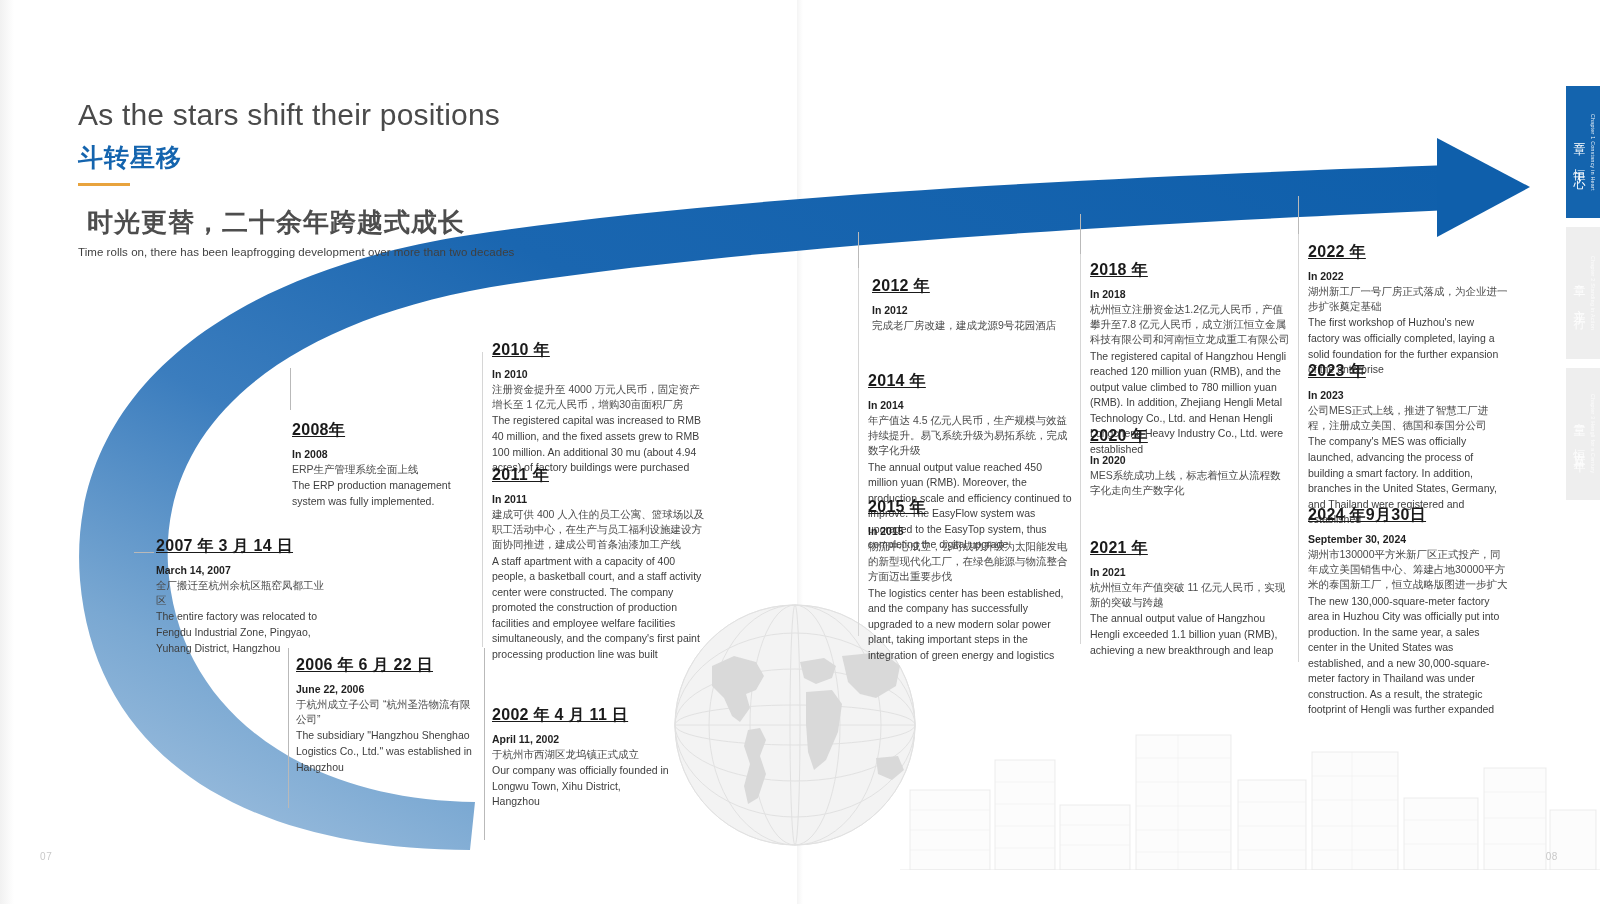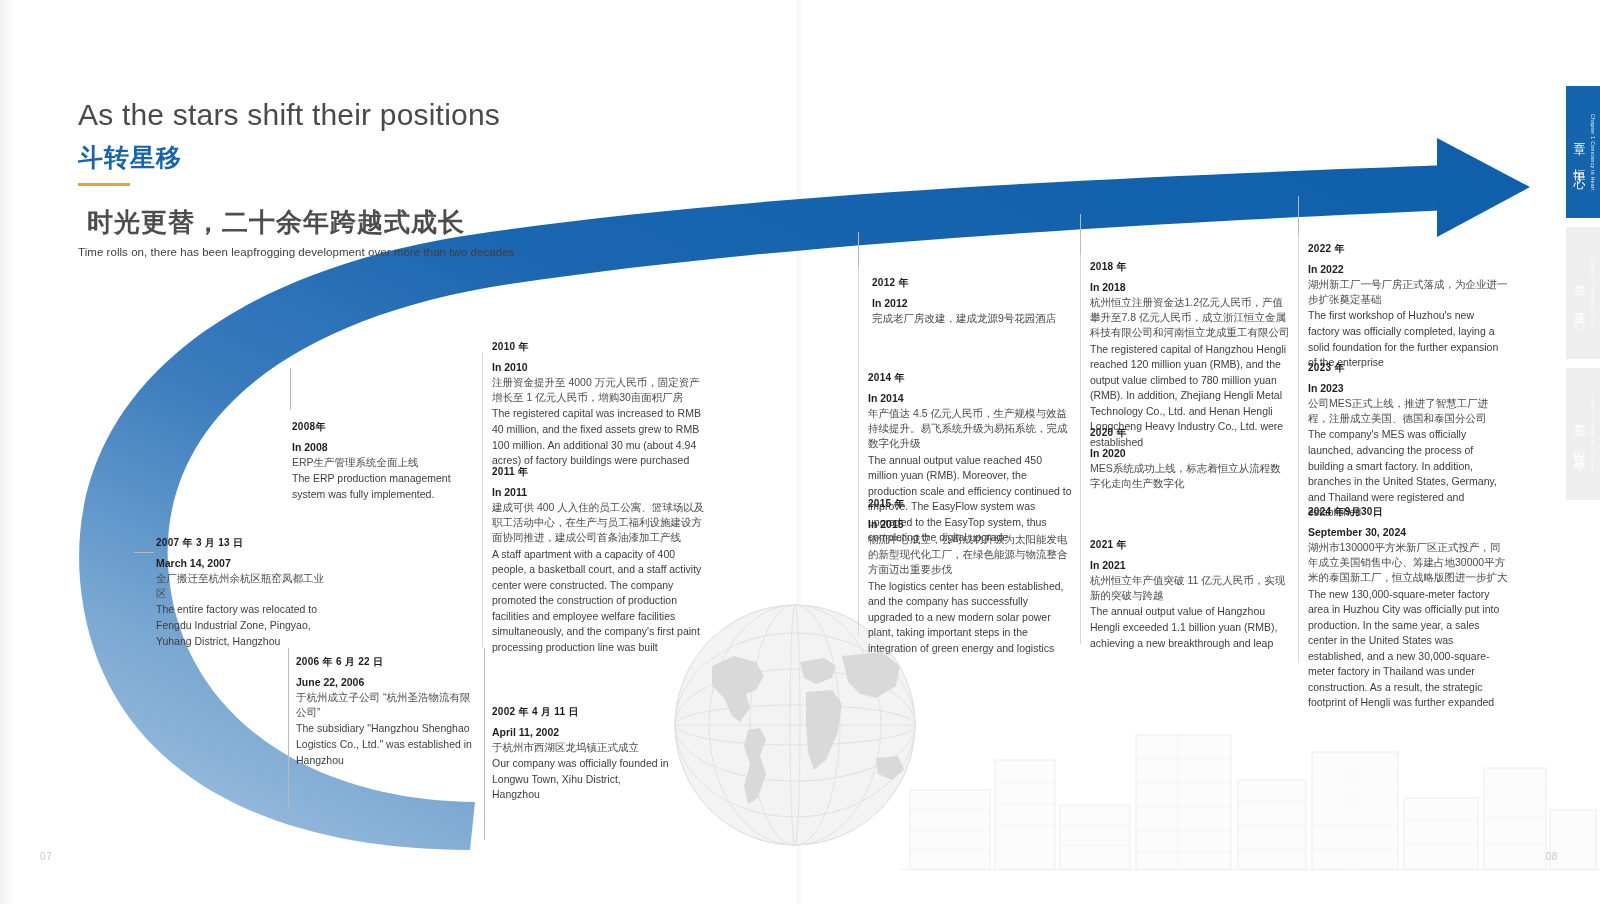--- a/index.html
+++ b/index.html
@@ -53,22 +53,22 @@
 
   
   .globe { position: absolute; left: 660px; top: 590px; width: 270px; height: 270px; opacity: .95; }
 
   
   .skyline { position: absolute; left: 900px; top: 640px; width: 700px; height: 230px; opacity: .5; }
 
   
   .entry { position: absolute; }
   .entry .yr {
-    font-size: 10px; font-weight: 700; color: #1a1a1a;
-    letter-spacing: .3px; margin-bottom: 3px; white-space: nowrap;
+    font-size: 16px; font-weight: 700; color: #1a1a1a;
+    letter-spacing: .3px; margin-bottom: 3px; white-space: nowrap; text-decoration: underline;
   }
   .entry .yr-en {
     font-size: 10.5px; font-weight: 700; color: #1f1f1f;
     margin-bottom: 2px; white-space: nowrap; margin-top: 7px;
   }
   .entry .cn {
     font-size: 10.5px; color: #4a4a4a; line-height: 1.45; margin-bottom: 1px;
   }
   .entry .en {
     font-size: 10.5px; color: #3d3d3d; line-height: 1.48;
@@ -236,21 +236,21 @@
 
   <div class="heading">
     <div class="h-en">As the stars shift their positions</div>
     <div class="h-cn">斗转星移</div>
     <div class="h-rule"></div>
   </div>
   <div class="sub-cn">时光更替，二十余年跨越式成长</div>
   <div class="sub-en">Time rolls on, there has been leapfrogging development over more than two decades</div>
 
   <div class="entry narrow" style="left:156px; top:536px;">
-    <div class="yr">2007 年 3 月 13 日</div>
+    <div class="yr">2007 年 3 月 14 日</div>
     <div class="yr-en">March 14, 2007</div>
     <div class="cn">全厂搬迁至杭州余杭区瓶窑凤都工业区</div>
     <div class="en">The entire factory was relocated to Fengdu Industrial Zone, Pingyao, Yuhang District, Hangzhou</div>
   </div>
 
   <div class="entry narrow" style="left:296px; top:655px;">
     <div class="yr">2006 年 6 月 22 日</div>
     <div class="yr-en">June 22, 2006</div>
     <div class="cn">于杭州成立子公司 “杭州圣浩物流有限公司”</div>
     <div class="en">The subsidiary "Hangzhou Shenghao Logistics Co., Ltd." was established in Hangzhou</div>

